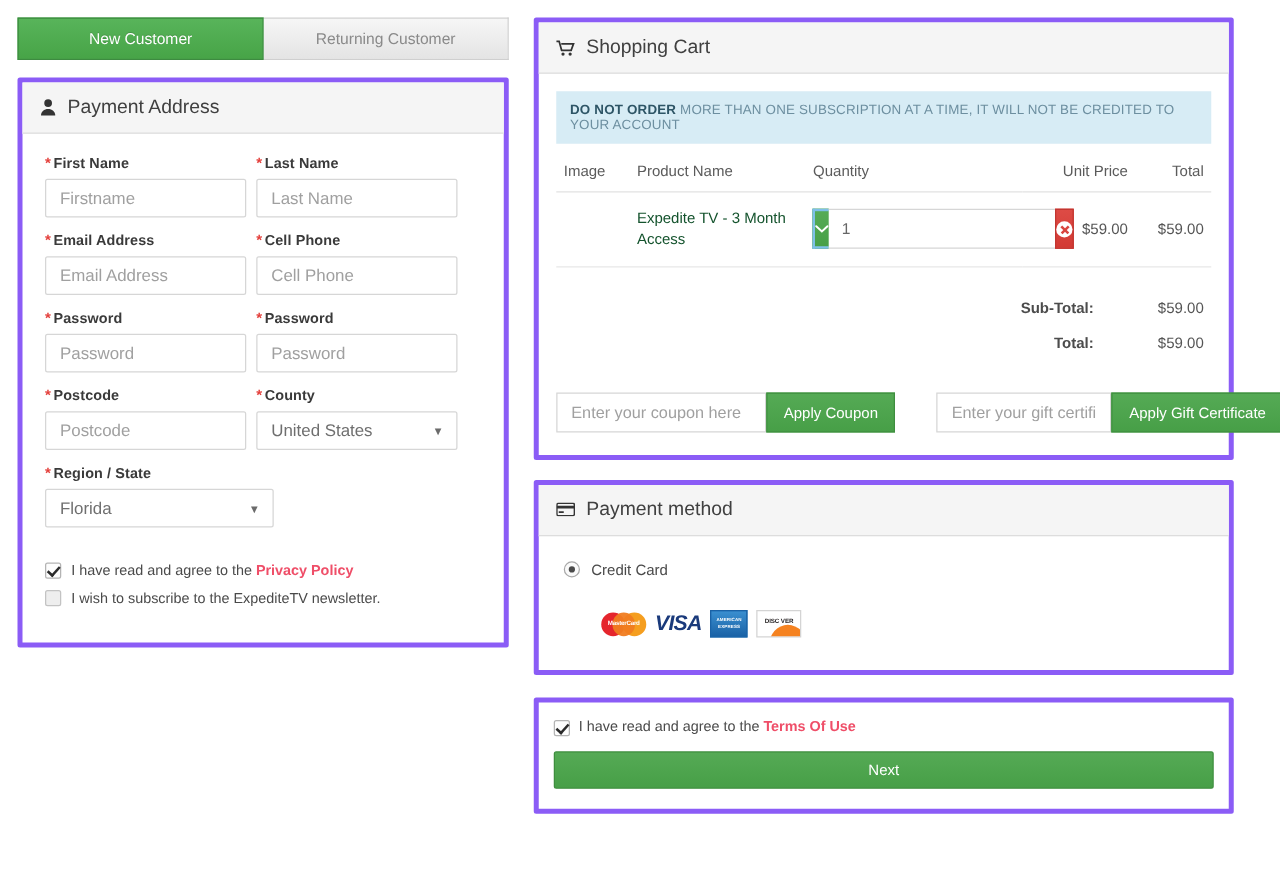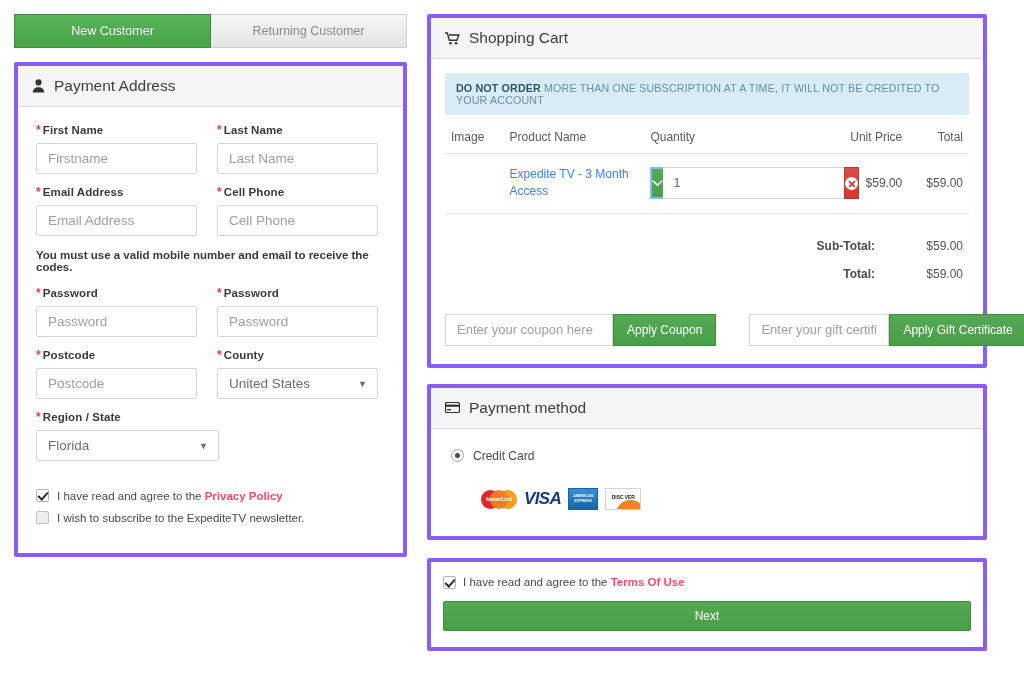--- a/index.html
+++ b/index.html
@@ -47,21 +47,21 @@
     border-bottom: 1px solid #dddddd;
     padding: 11px 14px;
     display: flex; align-items: center; gap: 9px;
     font-size: 15.5px; color: #404040;
   }
   .panel-head .pi { display: inline-flex; align-items: center; color: #333; }
   .panel-body { padding: 16px 18px 20px 18px; }
 
   .addr-panel { margin-top: 14px; }
 
-  .row { display: flex; gap: 20px; }
+  .row { display: flex; gap: 8px; }
   .fg { width: 161px; margin-bottom: 11px; }
   label.fl {
     display: block; font-size: 11.5px; font-weight: bold;
     color: #3a3a3a; margin-bottom: 6px; letter-spacing: .1px;
   }
   label.fl .req { color: #e4403c; font-weight: bold; margin-right: 2px; font-size: 12px; }
 
   .ctl {
     width: 100%; height: 31px;
     border: 1px solid #d6d6d6; background: #ffffff;
@@ -122,21 +122,21 @@
   }
   table.cart td {
     padding: 12px 6px; border-bottom: 1px solid #e8e8e8;
     font-size: 12px; color: #555; vertical-align: middle;
   }
   .c-img { width: 60px; }
   .c-name { width: 150px; }
   .c-qty { width: 175px; }
   .c-unit { width: 95px; text-align: right !important; }
   .c-tot  { width: 62px; text-align: right !important; }
-  .prod-link { color: #3b82f6; font-size: 12px; text-decoration: none; line-height: 1.45; display: block; }
+  .prod-link { color: #14532d; font-size: 12px; text-decoration: none; line-height: 1.45; display: block; }
 
   .qty-wrap { display: flex; align-items: stretch; height: 32px; width: 148px; }
   .qbtn-green {
     width: 34px; background: #4fa64f;
     background-image: linear-gradient(to bottom, #56ab56, #48a048);
     border: 2px solid #7ec0e8; border-right: none;
     display: flex; align-items: center; justify-content: center;
     color: #ffffff; font-size: 11px; cursor: pointer;
   }
   .qty-input {
@@ -307,21 +307,20 @@
             <input class="ctl" type="text" placeholder="Email Address" style="">
           </div>
           <div class="fg">
             <label class="fl">
               <span class="req">*</span><span>Cell Phone</span>
             </label>
             <input class="ctl" type="text" placeholder="Cell Phone" style="">
           </div>
         </div>
 
-        <div class="helper">You must use a valid mobile number and email to receive the codes.</div>
 
         <div class="row">
           <div class="fg">
             <label class="fl">
               <span class="req">*</span><span>Password</span>
             </label>
             <input class="ctl" type="text" placeholder="Password" style="">
           </div>
           <div class="fg">
             <label class="fl">

